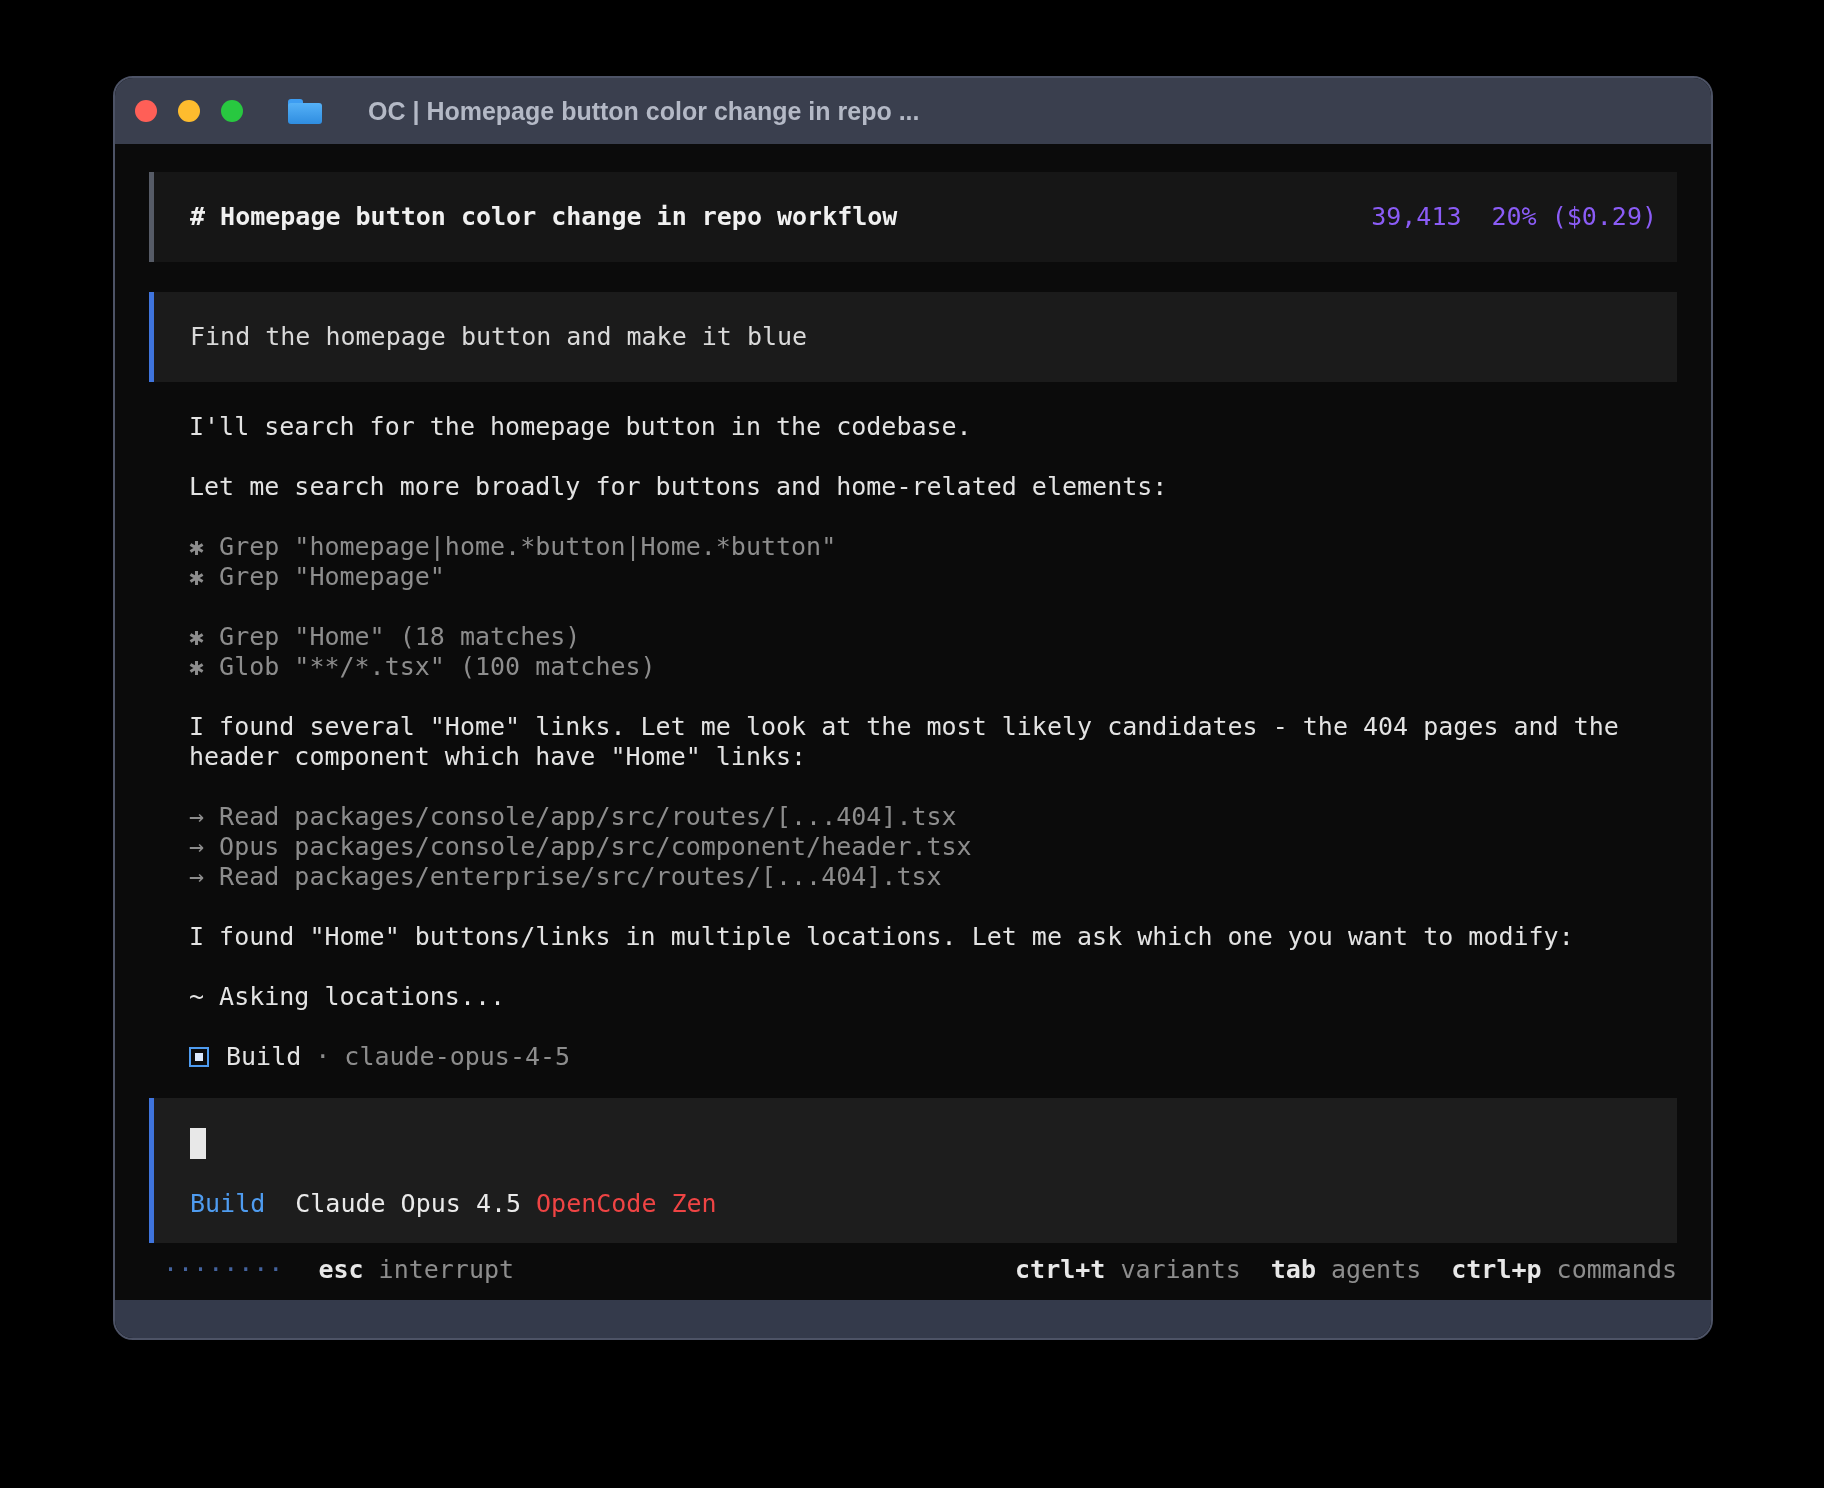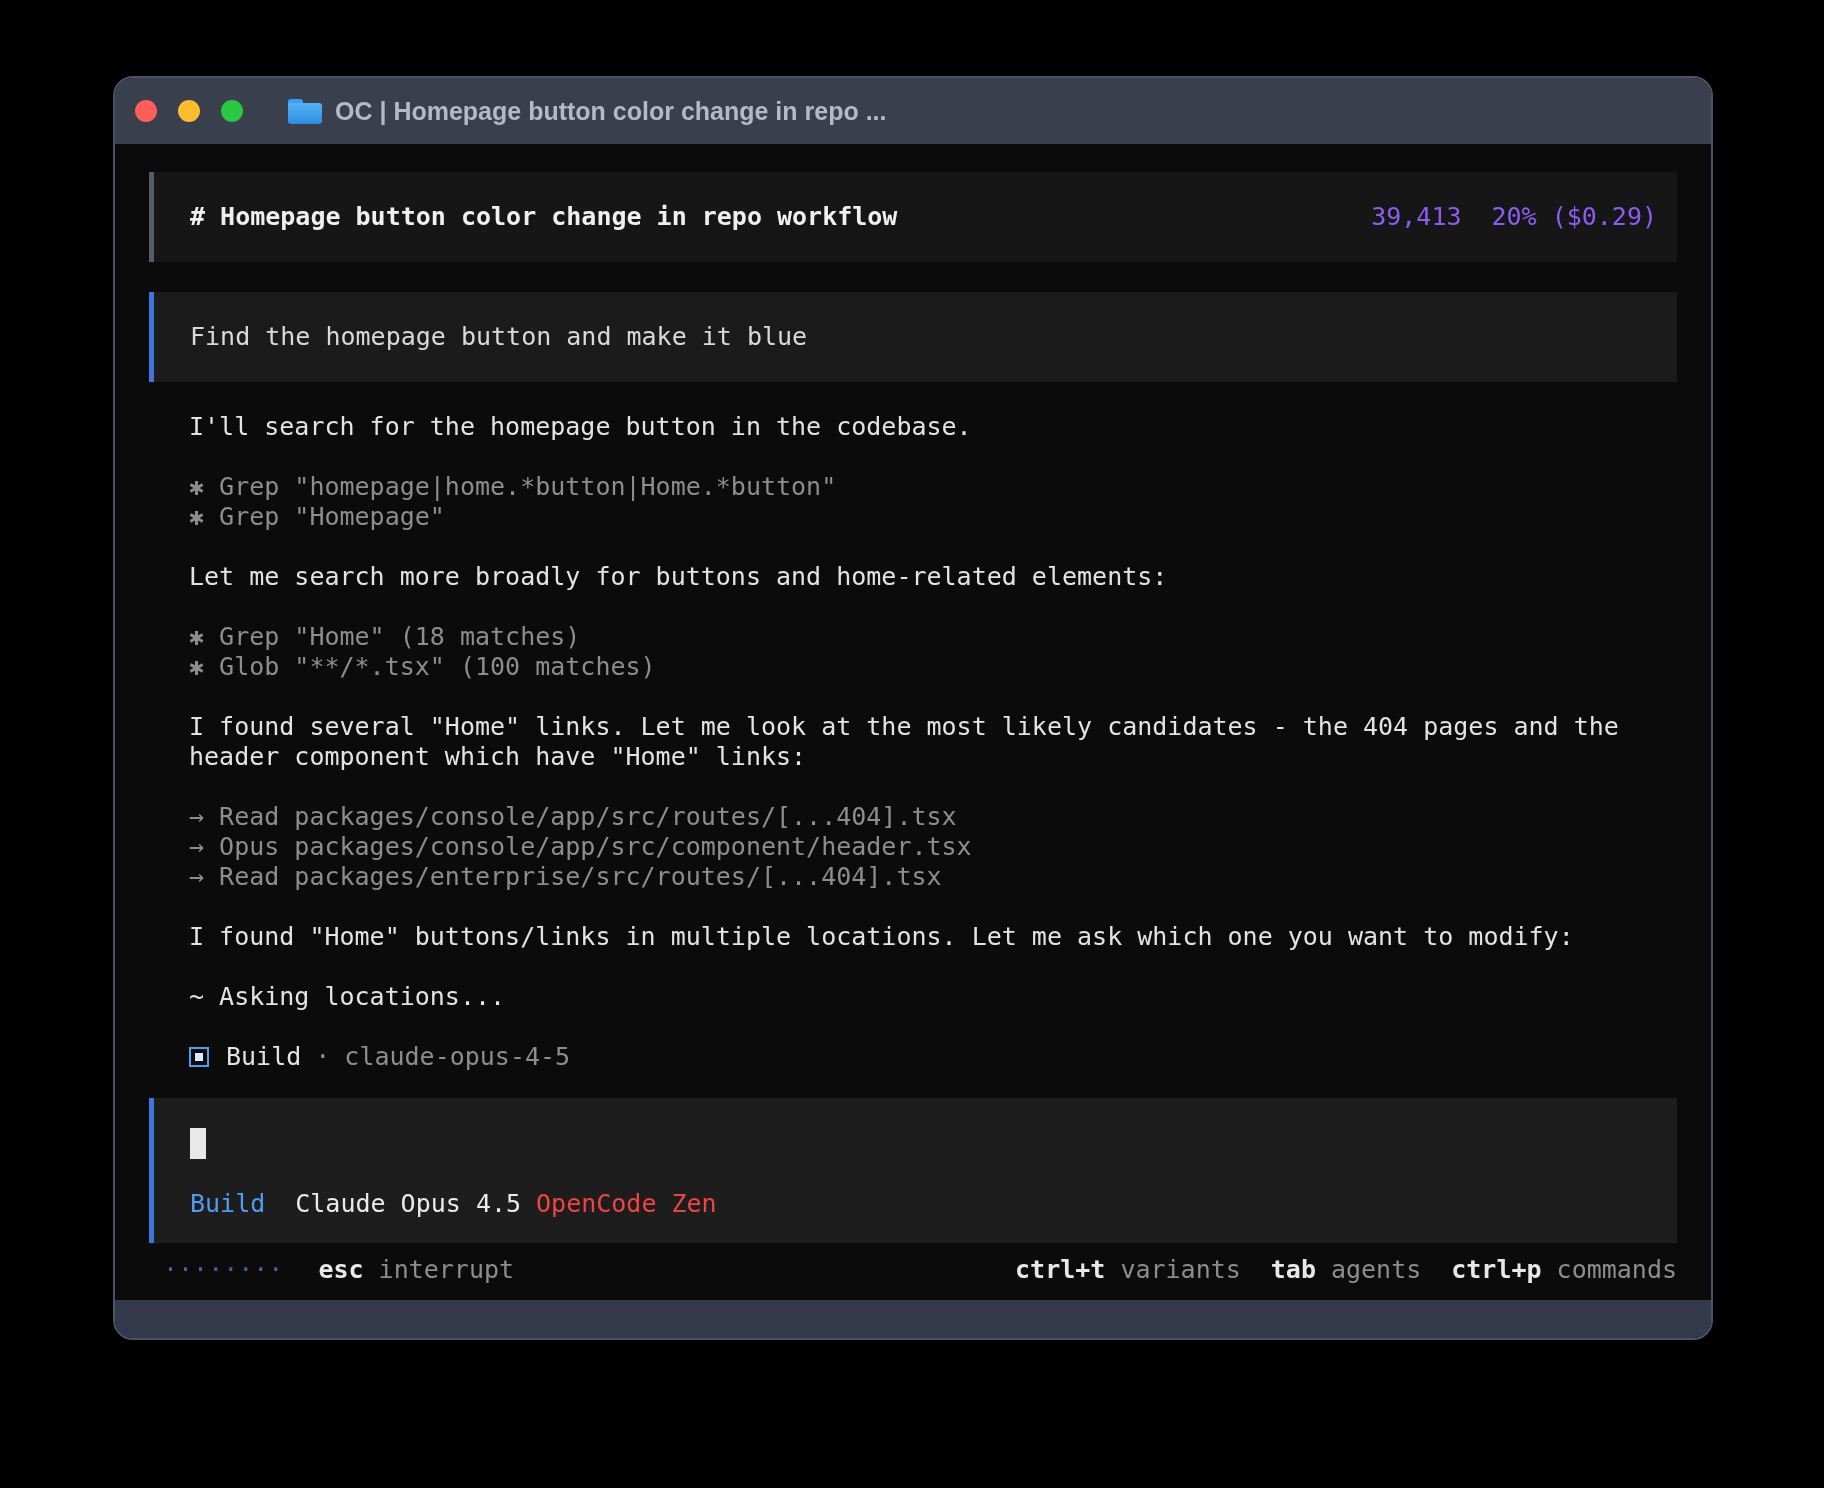--- a/index.html
+++ b/index.html
@@ -20,21 +20,21 @@
   .light { width:22px; height:22px; border-radius:50%; margin-right:21px; }
   .light.red    { background:#ff5f57; }
   .light.yellow { background:#febc2e; }
   .light.green  { background:#28c840; }
   .folder { position:relative; width:34px; height:25px; margin-left:24px; margin-right:13px; }
   .folder::before { content:""; position:absolute; top:0; left:0; width:15px; height:7px;
     background:#3d9df2; border-radius:3px 3px 0 0; }
   .folder::after { content:""; position:absolute; top:4px; left:0; right:0; bottom:0;
     background:linear-gradient(#55b1f7,#2f8de0); border-radius:3px; }
   .win-title { color:#b4b9c6; font-family:"Liberation Sans", sans-serif;
-    font-weight:bold; font-size:25px; white-space:nowrap; }
+    font-weight:bold; font-size:25px; white-space:nowrap;margin-left:33px; }
 
   
   .term {
     flex:1; min-height:0; display:flex; flex-direction:column;
     padding:28px 34px 0 34px; font-size:25px; line-height:30px; color:#e3e3e3;
   }
 
   .box { border-left:5px solid #565b66; background:#161616; padding:30px 20px 30px 36px; }
 
   .session-header { display:flex; justify-content:space-between; align-items:center; }
@@ -102,27 +102,27 @@
     <div class="box user-box">
       <div class="line">Find the homepage button and make it blue</div>
     </div>
 
     <div class="convo">
 
       <div class="block text">
         <div class="line">I'll search for the homepage button in the codebase.</div>
       </div>
 
+      <div class="block text">
+        <div class="line">Let me search more broadly for buttons and home-related elements:</div>
+      </div>
+
       <div class="block tool">
         <div class="line">✱ Grep "homepage|home.*button|Home.*button"</div>
         <div class="line">✱ Grep "Homepage"</div>
-      </div>
-
-      <div class="block text">
-        <div class="line">Let me search more broadly for buttons and home-related elements:</div>
       </div>
 
       <div class="block tool">
         <div class="line">✱ Grep "Home" (18 matches)</div>
         <div class="line">✱ Glob "**/*.tsx" (100 matches)</div>
       </div>
 
       <div class="block text">
         <div class="line">I found several "Home" links. Let me look at the most likely candidates - the 404 pages and the</div>
         <div class="line">header component which have "Home" links:</div>

